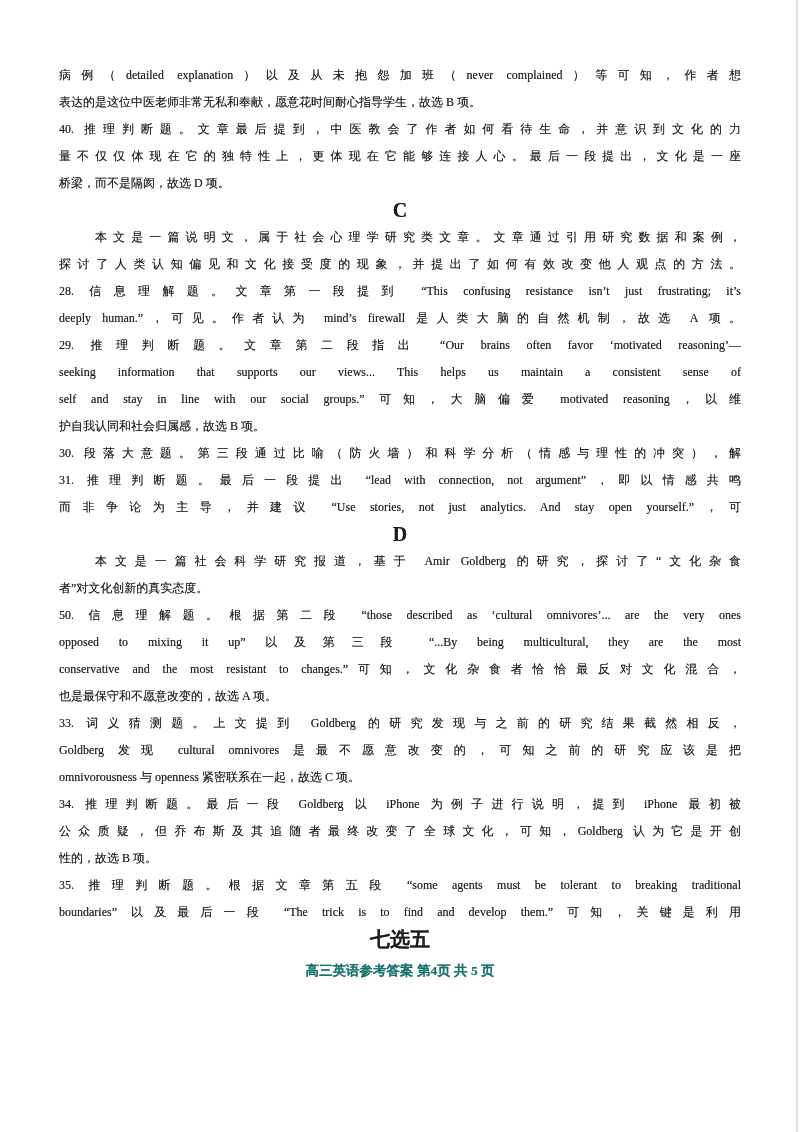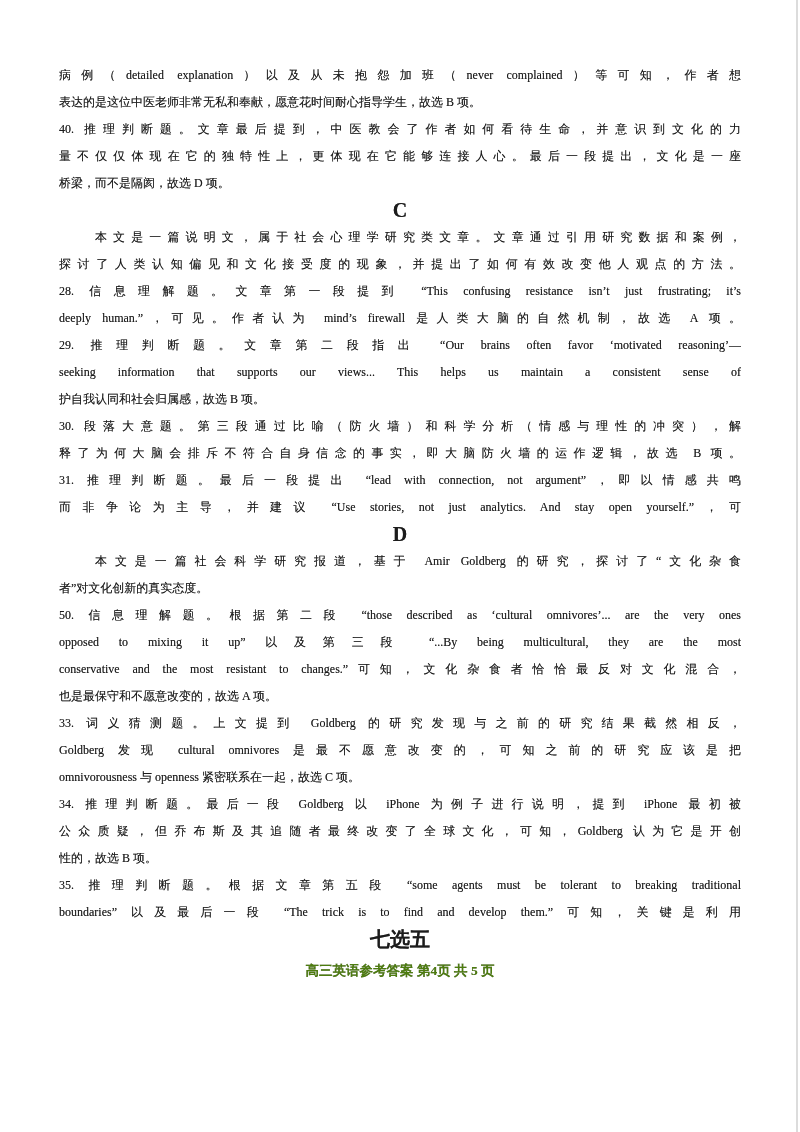--- a/index.html
+++ b/index.html
@@ -44,21 +44,21 @@
     height: 27px;
     text-shadow: 0 0 0.5px rgba(15,15,15,0.7);
   }
   .ftr {
     font-size: 13.5px;
     text-align: center;
     line-height: 18px;
     height: 18px;
     margin-top: 9px;
     font-weight: bold;
-    color: #4d7c0f;
+    color: #0f766e;
     text-shadow: 0 0 0.4px rgba(30,30,30,0.5);
   }
   .scan-edge {
     position: absolute;
     right: 2px;
     top: 0;
     width: 2px;
     height: 1132px;
     background: #dcdcdc;
   }
@@ -72,23 +72,23 @@
     <div class="line fill">40. 推理判断题。文章最后提到，中医教会了作者如何看待生命，并意识到文化的力</div>
     <div class="line fill">量不仅仅体现在它的独特性上，更体现在它能够连接人心。最后一段提出，文化是一座</div>
     <div class="line">桥梁，而不是隔阂，故选 D 项。</div>
     <div class="hdr">C</div>
     <div class="line fill indent">本文是一篇说明文，属于社会心理学研究类文章。文章通过引用研究数据和案例，</div>
     <div class="line fill">探讨了人类认知偏见和文化接受度的现象，并提出了如何有效改变他人观点的方法。</div>
     <div class="line fill">28. 信息理解题。文章第一段提到 “This confusing resistance isn’t just frustrating; it’s</div>
     <div class="line fill">deeply human.”，可见。作者认为 mind’s firewall 是人类大脑的自然机制，故选 A 项。</div>
     <div class="line fill">29. 推理判断题。文章第二段指出 “Our brains often favor ‘motivated reasoning’—</div>
     <div class="line fill">seeking information that supports our views... This helps us maintain a consistent sense of</div>
+    <div class="line fill">self and stay in line with our social groups.” 可知，大脑偏爱 motivated reasoning，以维</div>
     <div class="line">护自我认同和社会归属感，故选 B 项。</div>
     <div class="line fill">30. 段落大意题。第三段通过比喻（防火墙）和科学分析（情感与理性的冲突），解</div>
-    <div class="line fill">释了为何大脑会排斥不符合自身信念的事实，即大脑防火墙的运作逻辑，故选 B 项。</div>
     <div class="line fill">31. 推理判断题。最后一段提出 “lead with connection, not argument”，即以情感共鸣</div>
     <div class="line fill">而非争论为主导，并建议 “Use stories, not just analytics. And stay open yourself.”，可</div>
     <div class="hdr">D</div>
     <div class="line fill indent">本文是一篇社会科学研究报道，基于 Amir Goldberg 的研究，探讨了“文化杂食</div>
     <div class="line">者”对文化创新的真实态度。</div>
     <div class="line fill">50. 信息理解题。根据第二段 “those described as ‘cultural omnivores’... are the very ones</div>
     <div class="line fill">opposed to mixing it up” 以及第三段 “...By being multicultural, they are the most</div>
     <div class="line fill">conservative and the most resistant to changes.”可知，文化杂食者恰恰最反对文化混合，</div>
     <div class="line">也是最保守和不愿意改变的，故选 A 项。</div>
     <div class="line fill">33. 词义猜测题。上文提到 Goldberg 的研究发现与之前的研究结果截然相反，</div>

